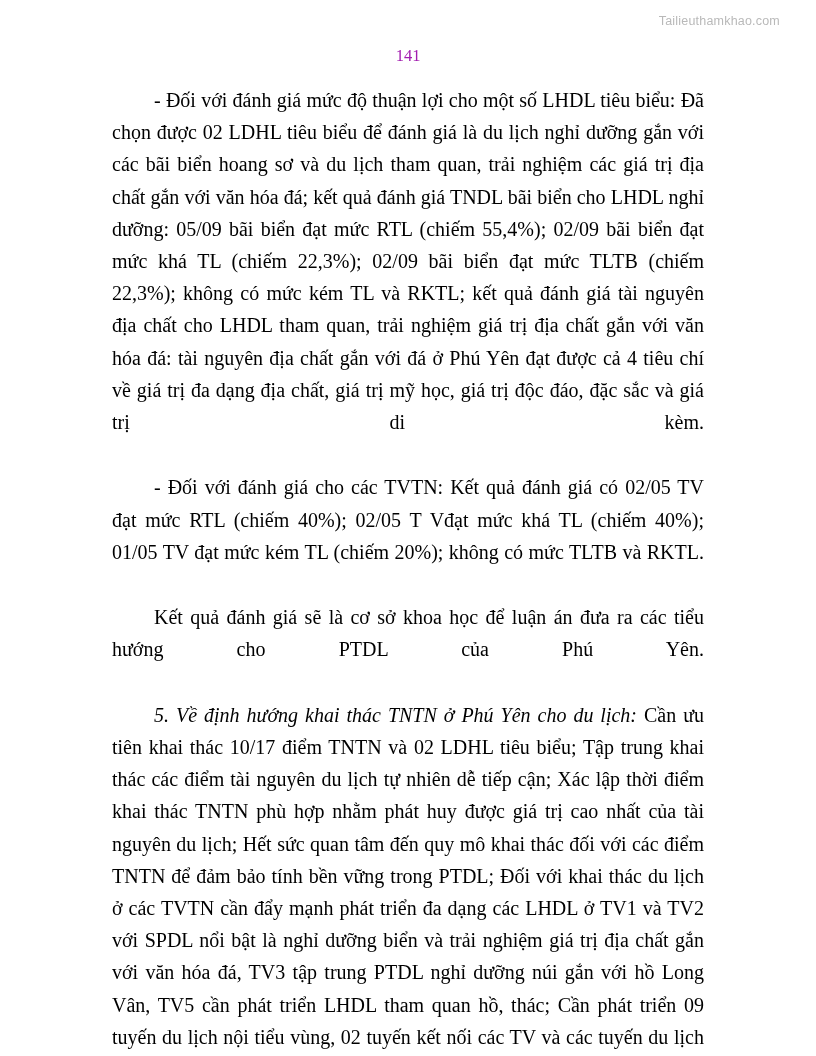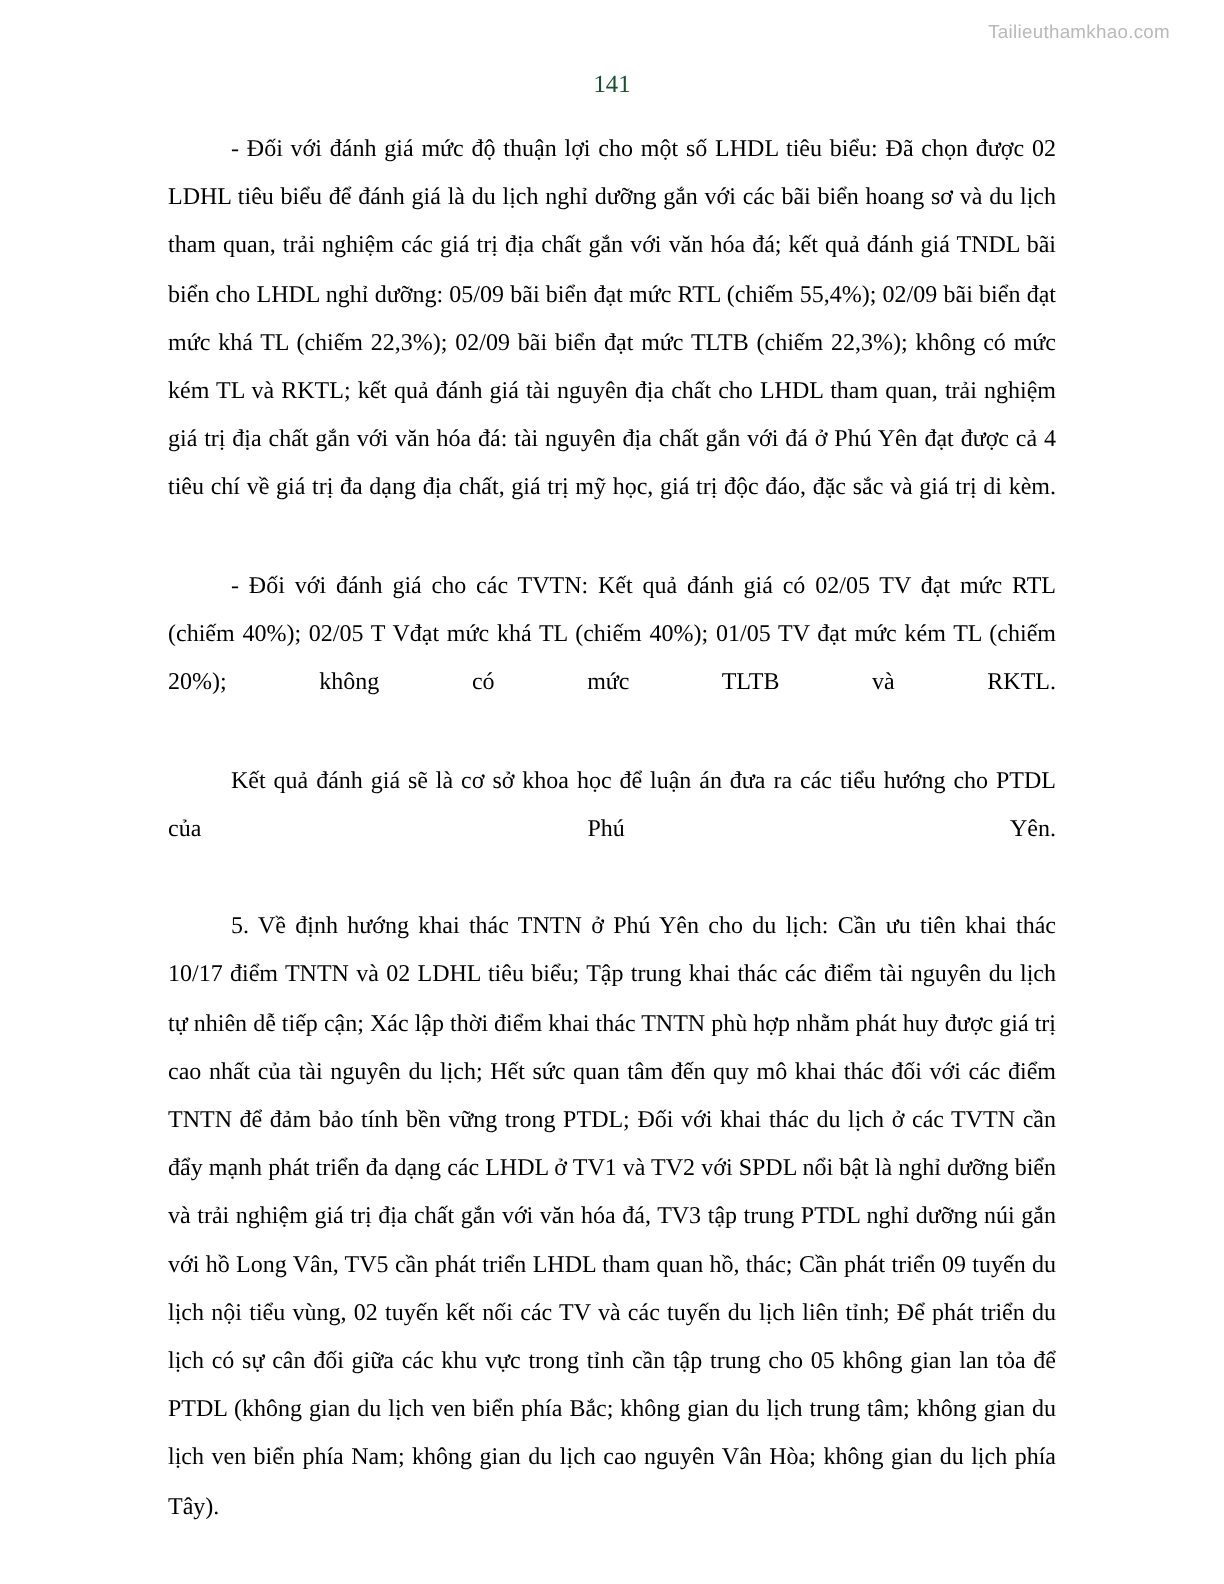--- a/index.html
+++ b/index.html
@@ -32,41 +32,42 @@
     letter-spacing: 0.2px;
     user-select: none;
   }
   .page-number {
     position: absolute;
     top: 46px;
     left: 0;
     width: 816px;
     text-align: center;
     font-size: 16.5px;
-    color: #14532d;
+    color: #a21caf;
   }
   .content {
     position: absolute;
     left: 112px;
     top: 84px;
     width: 592px;
   }
   p.para {
     margin: 0;
-    font-size: 16px;
+    font-size: 20px;
     line-height: 32.2px;
     text-align: justify;
     text-justify: inter-word;
     text-indent: 42px;
     hyphens: none;
   }
   p.para + p.para {
     margin-top: 1px;
   }
   .lead-italic {
+    font-style: italic;
   }
   
   p.para::after {
     content: "";
     display: inline-block;
     width: 100%;
   }
 </style>
 </head>
 <body>

